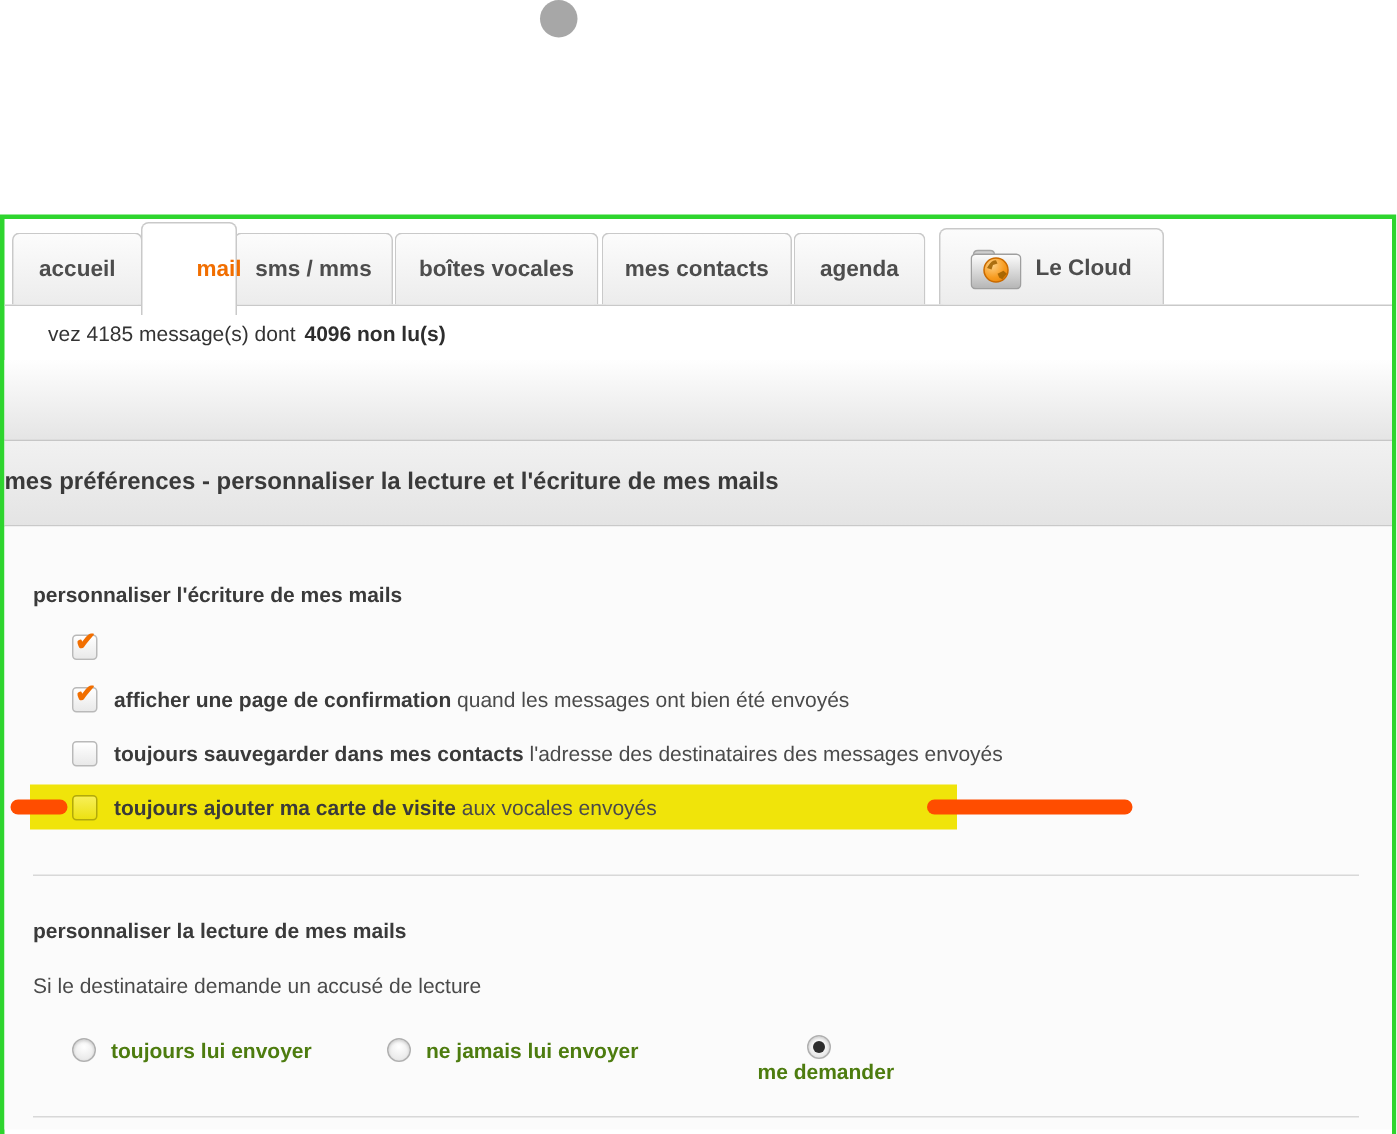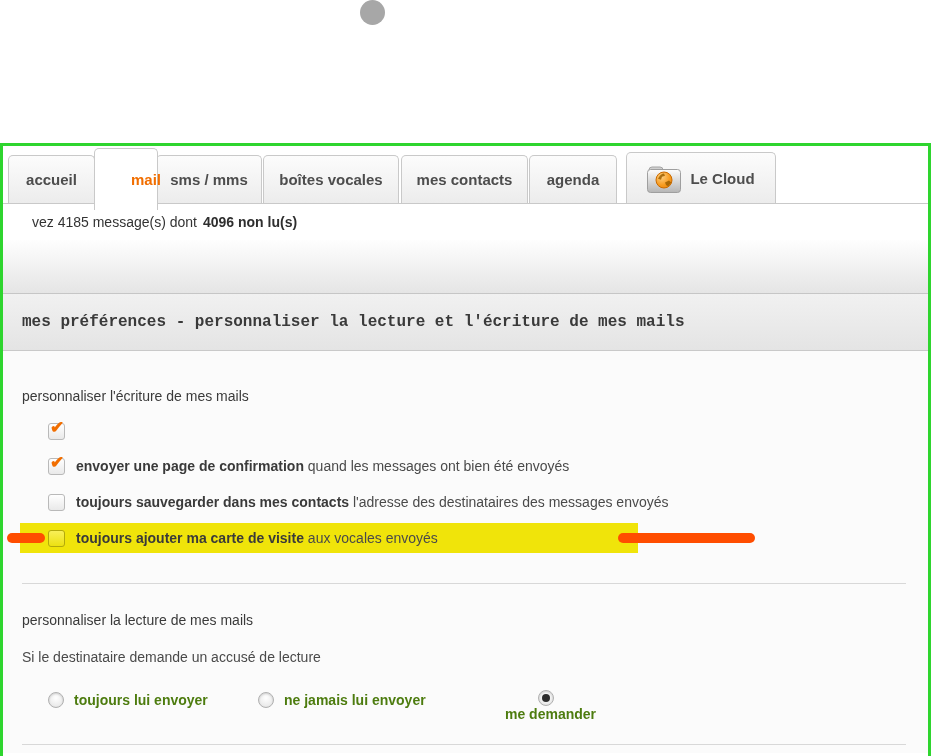--- a/index.html
+++ b/index.html
@@ -38,26 +38,26 @@
   .msgbar { position:absolute; left:1px; top:66px; font-size:14px; color:#333; line-height:20px;padding-left:28px; }
   .msgbar b { margin-left:6px; color:#2e2e2e; }
   
   .band {
     position:absolute; left:0; top:94px; width:100%; height:53px;
     background:linear-gradient(#fefefe,#e5e5e5); border-bottom:1px solid #c6c6c6; box-sizing:content-box;
   }
   .sec-header {
     position:absolute; left:0; top:148px; width:100%; height:57px; box-sizing:border-box;
     background:linear-gradient(#f1f1f1,#e4e4e4); border-bottom:1px solid #c9c9c9;
-    display:flex; align-items:center; padding-left:19px;
-    font-size:16px; font-weight:bold; color:#3a3a3a;font-family:Liberation Mono, monospace;
+    display:flex; align-items:center; 
+    font-size:16px; font-weight:bold; color:#3a3a3a;
   }
   
   .content { position:absolute; left:0; top:205px; width:100%; height:402px; background:#fbfbfb; }
-  .subheading { position:absolute; left:19px; font-size:14px; font-weight:normal; color:#3a3a3a; height:20px; line-height:20px; }
+  .subheading { position:absolute; left:19px; font-size:14px; font-weight:bold; color:#3a3a3a; height:20px; line-height:20px; }
   .plaintext  { position:absolute; left:19px; font-size:14px; color:#4a4a4a; height:20px; line-height:20px; }
   .divider { position:absolute; left:19px; width:884px; height:1px; background:#d8d8d8; }
 
   .hl-rect {
     position:absolute; left:17px; top:172px; width:618px; height:30px;
     background:#f0e40a; z-index:1;
   }
   .pill { position:absolute; height:10px; border-radius:5px; background:#ff4d00; z-index:4; }
   .pill-left  { left:4px;   top:182px; width:38px;  }
   .pill-right { left:615px; top:182px; width:137px; }
@@ -160,21 +160,21 @@
       <div class="opt-row" style="top:70px">
         <span class="checkbox">
             <span class="mark">✔</span>
           </span>
       </div>
 
       <div class="opt-row" style="top:105px">
         <span class="checkbox">
             <span class="mark">✔</span>
           </span>
-        <span class="opt-label"><b>envoyer une page de confirmation</b><span> quand les messages ont bien été envoyés</span></span>
+        <span class="opt-label"><b>afficher une page de confirmation</b><span> quand les messages ont bien été envoyés</span></span>
       </div>
 
       <div class="opt-row" style="top:141px">
         <span class="checkbox"></span>
         <span class="opt-label"><b>toujours sauvegarder dans mes contacts</b><span> l'adresse des destinataires des messages envoyés</span></span>
       </div>
 
       <div class="opt-row" style="top:177px">
         <span class="checkbox hl"></span>
         <span class="opt-label"><b>toujours ajouter ma carte de visite</b><span> aux vocales envoyés</span></span>

